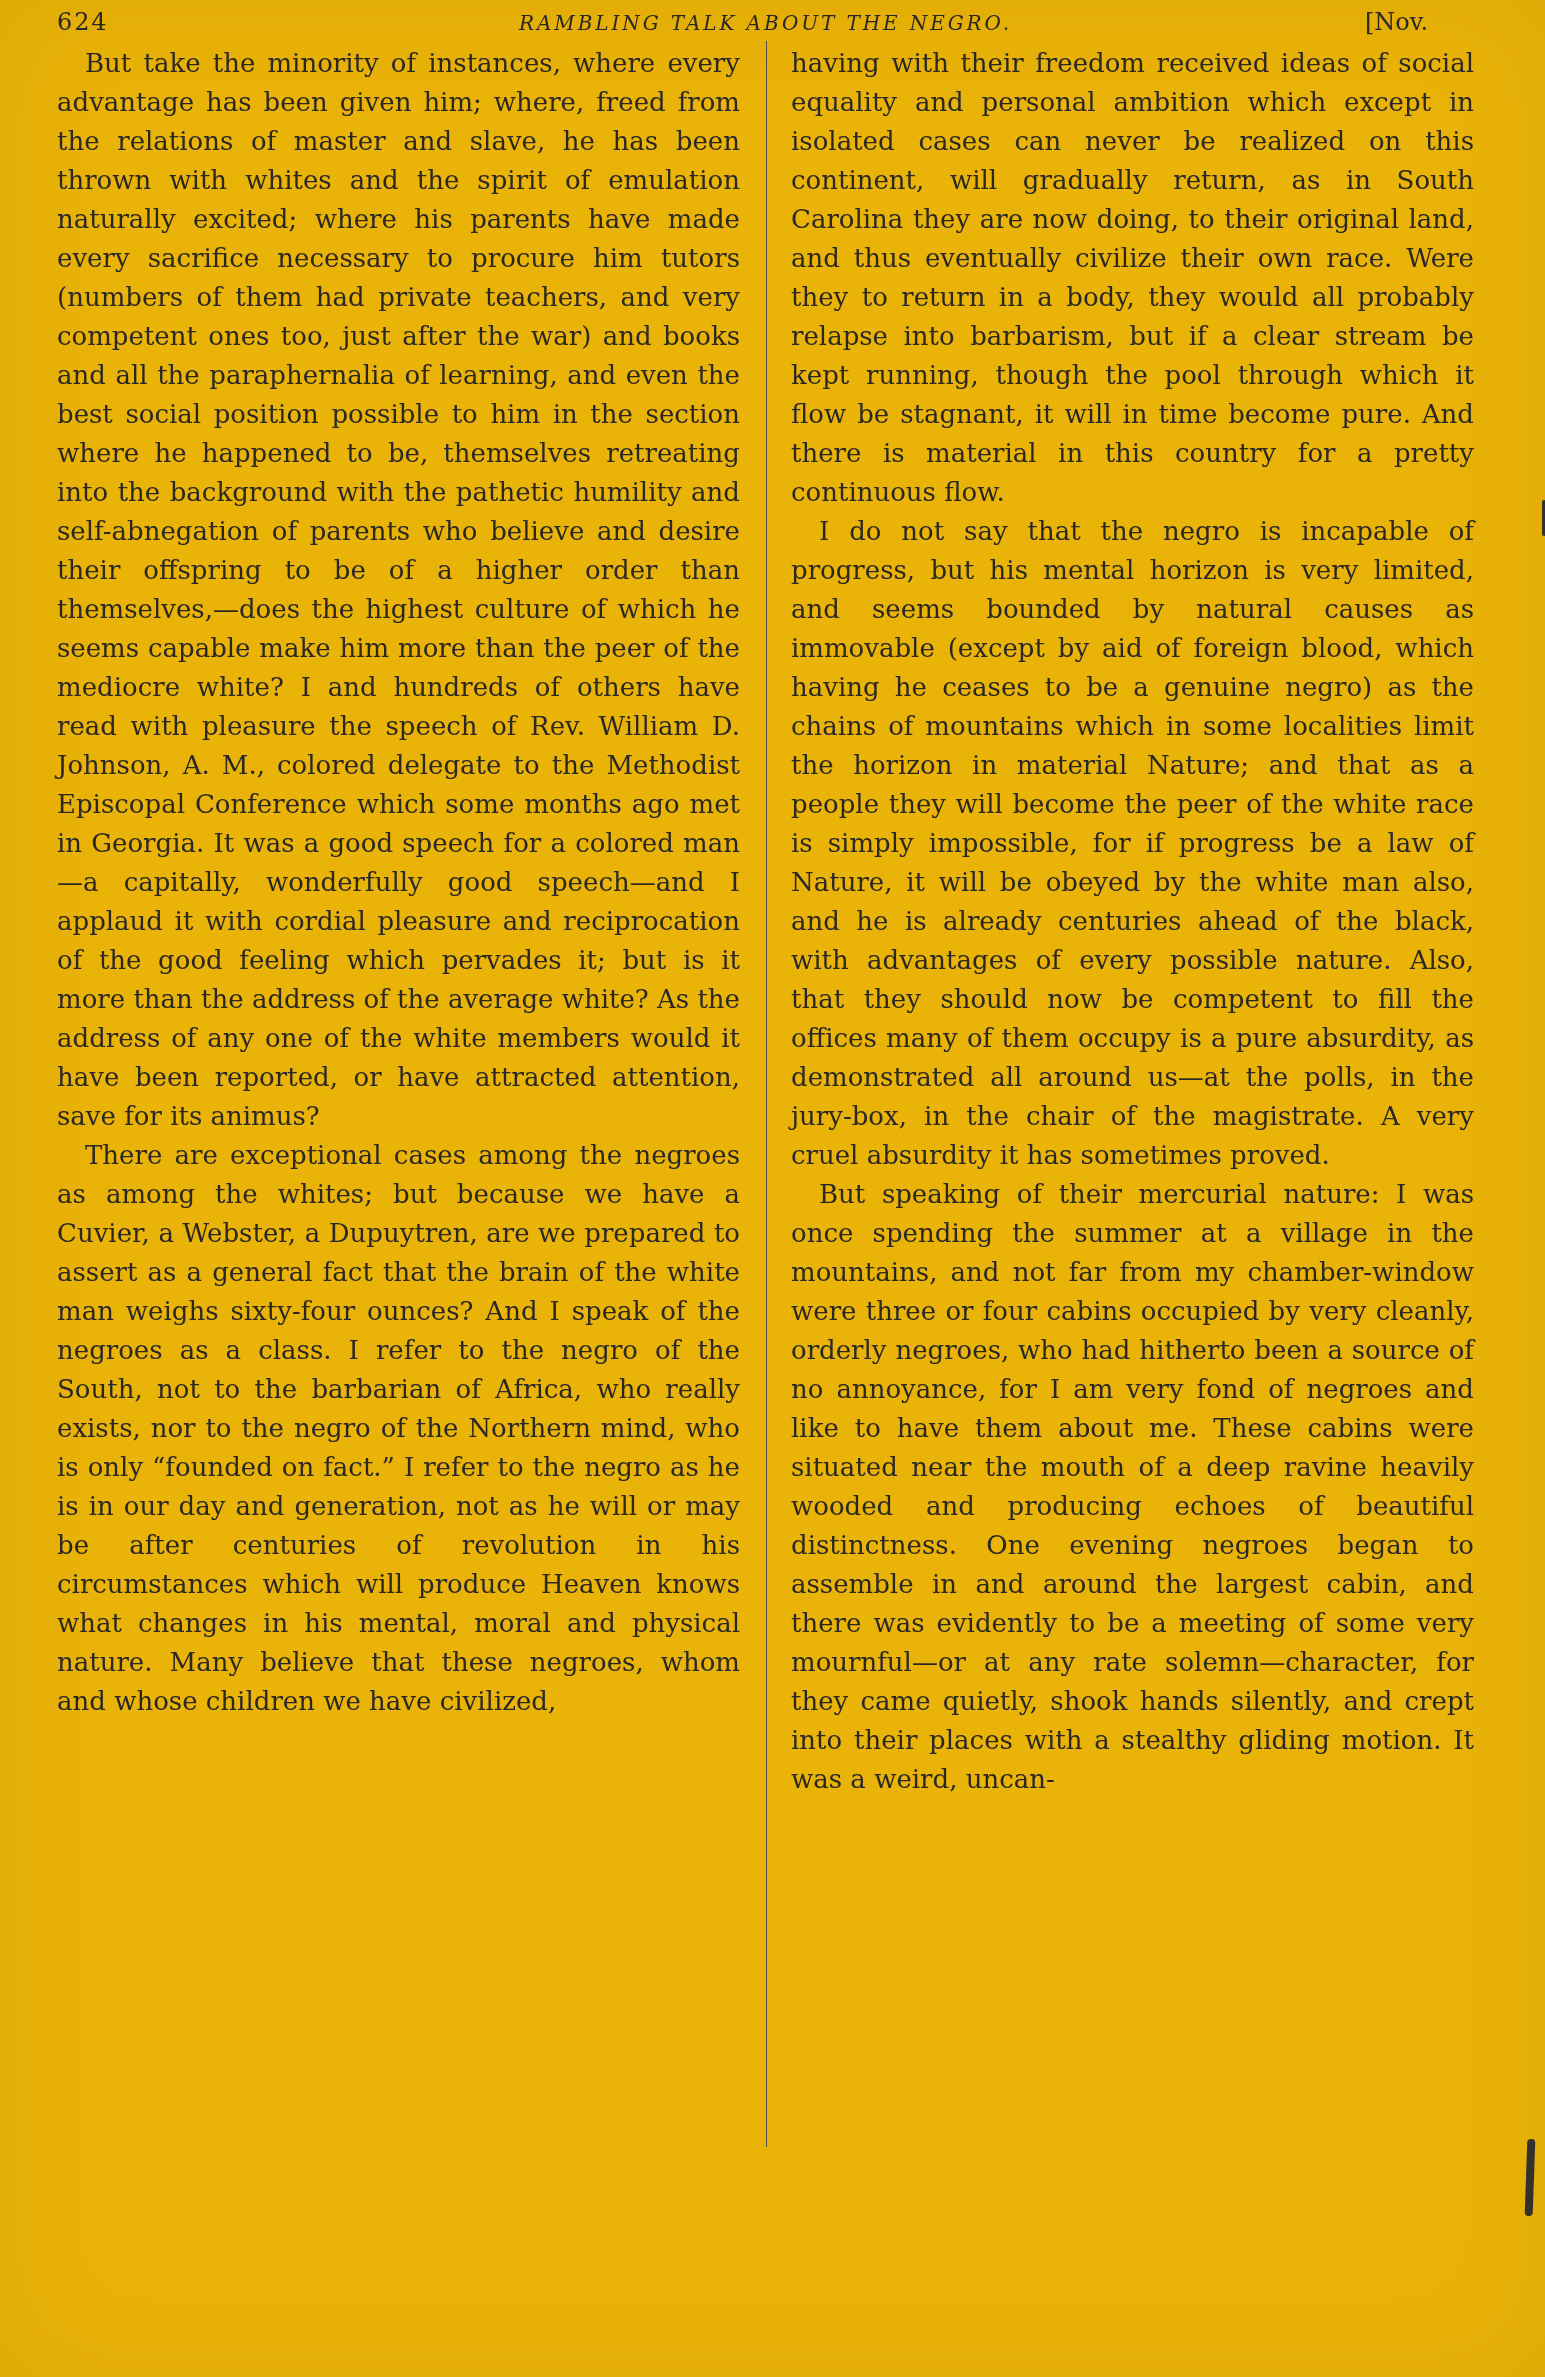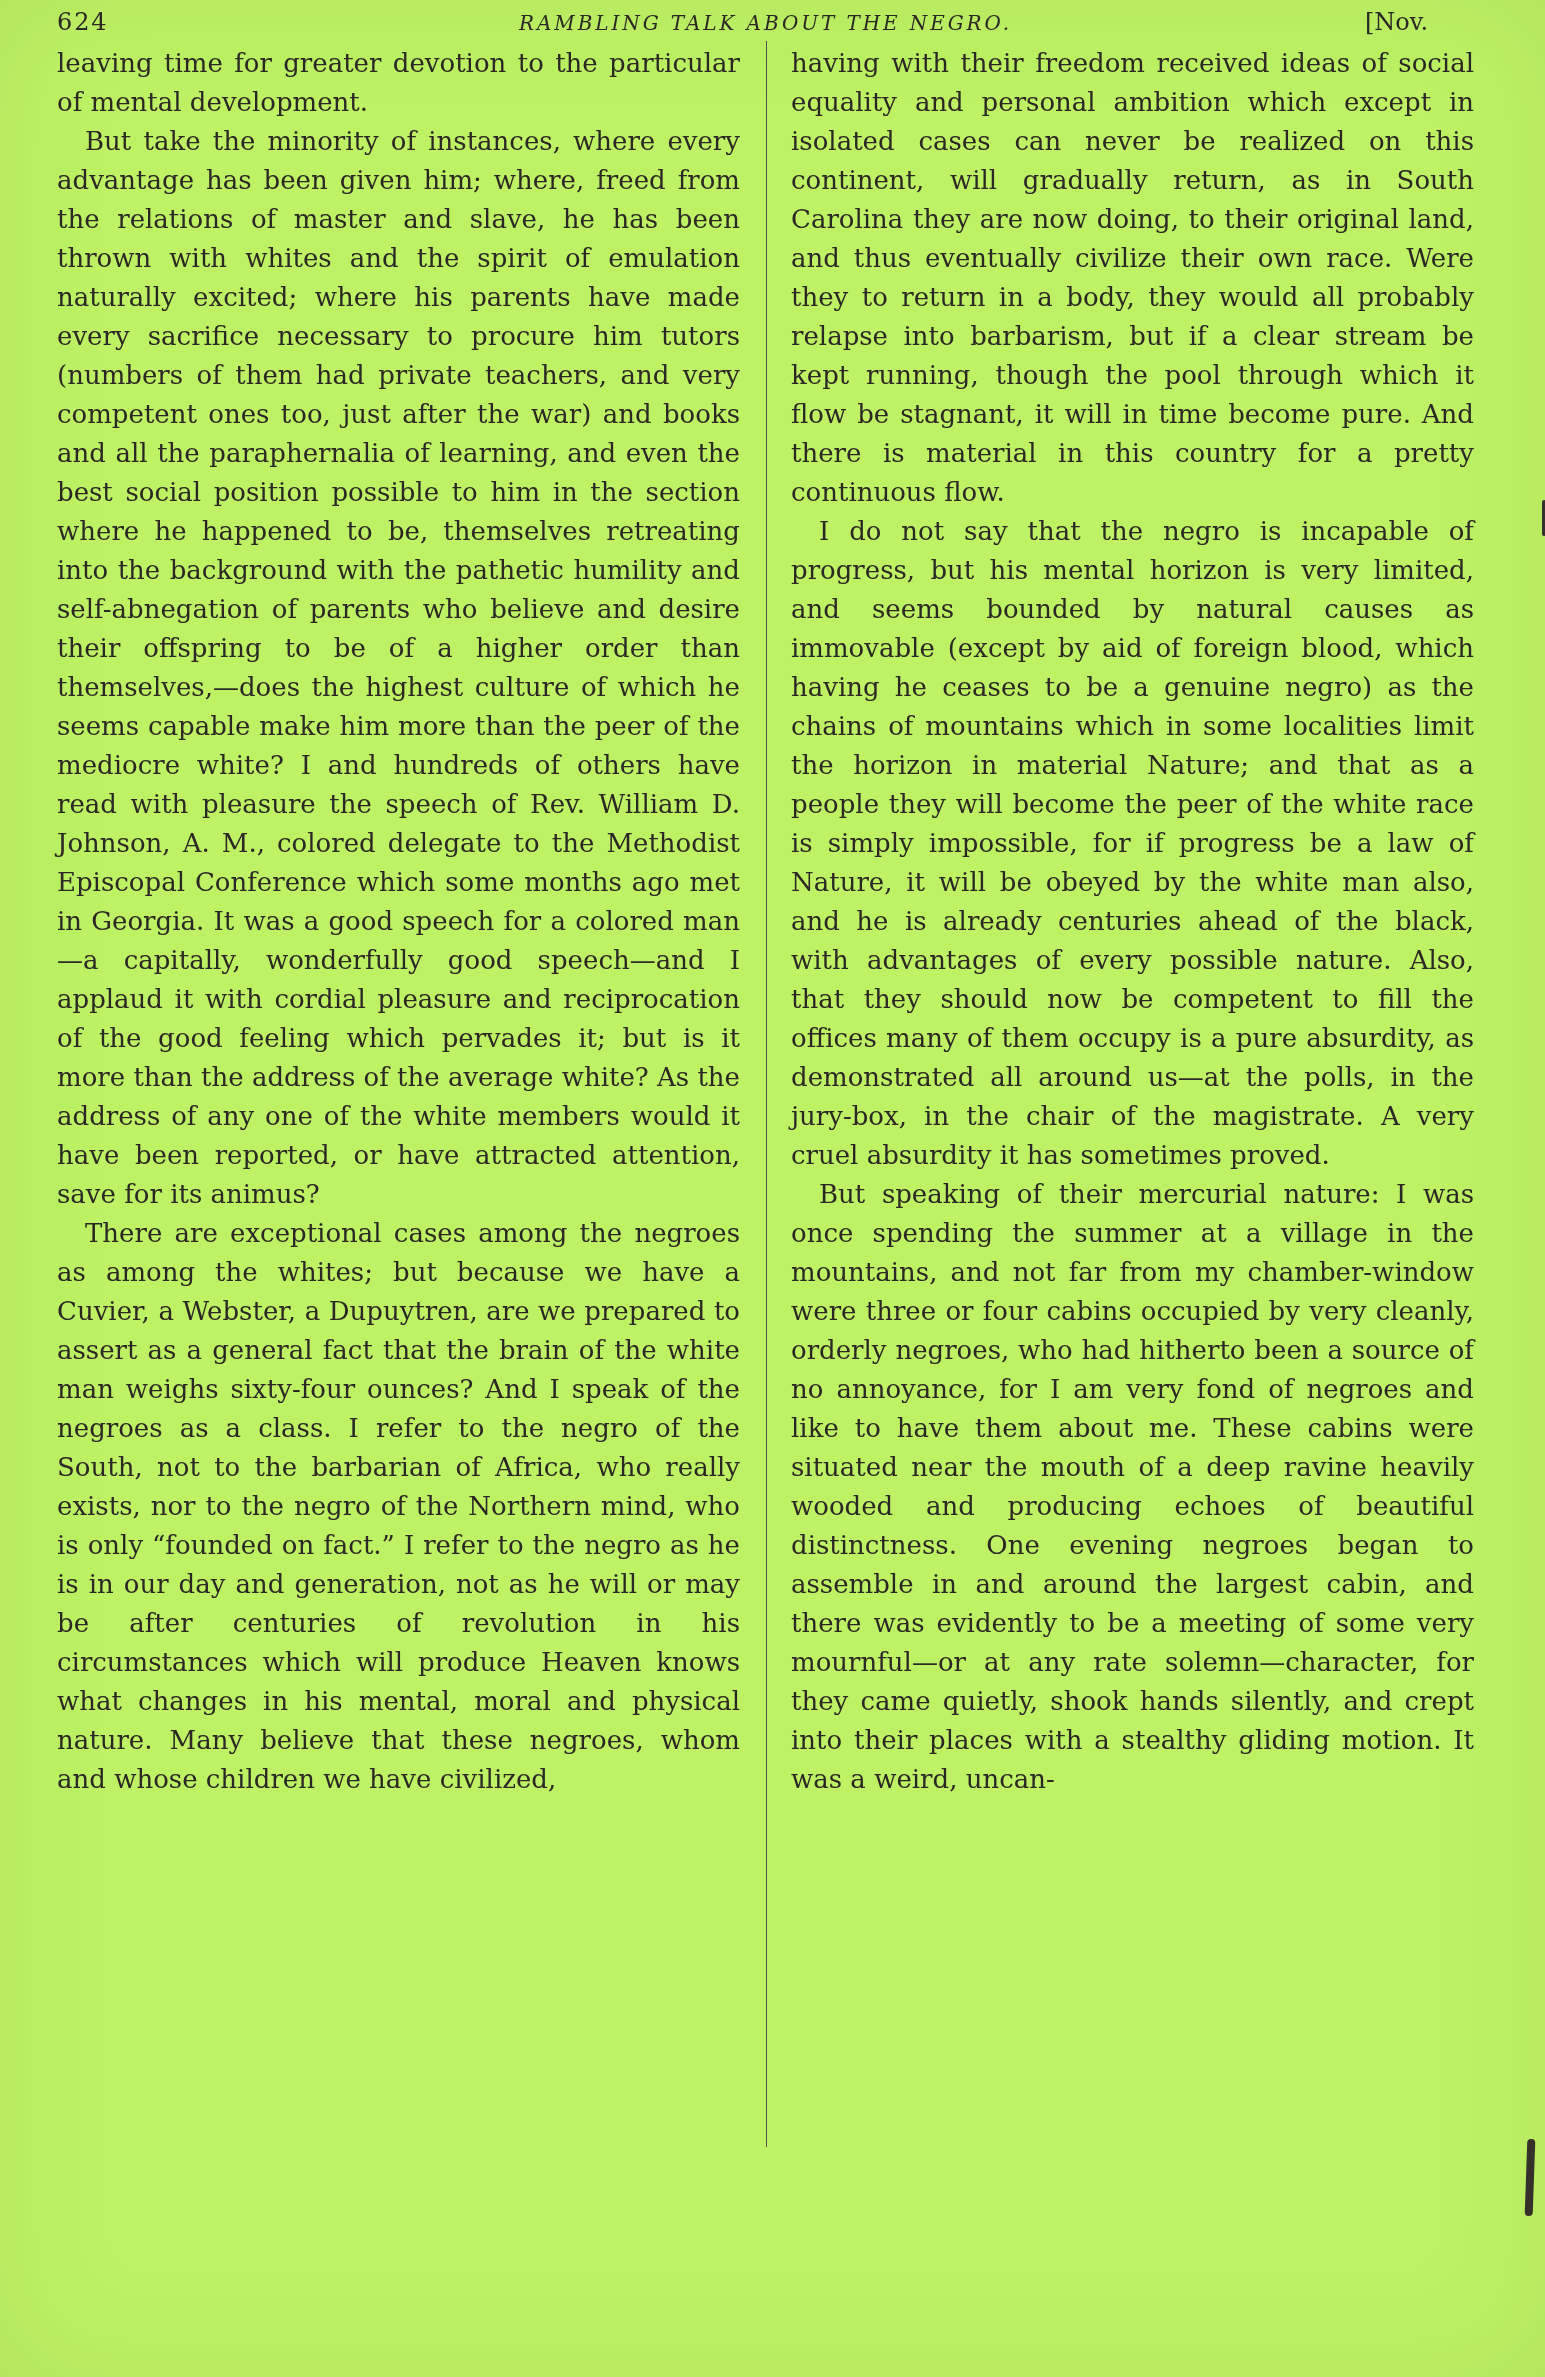--- a/index.html
+++ b/index.html
@@ -4,21 +4,21 @@
 <style>
   html, body {
     margin: 0;
     padding: 0;
     background: #d8d5cd;
   }
   .page {
     position: relative;
     width: 1546px;
     height: 2377px;
-    background: #bef264;
+    background: #eab308;
     box-shadow: inset 0 0 126px rgba(60,50,30,0.08);
     font-family: "DejaVu Serif", "Liberation Serif", serif;
     color: #2b2823;
     overflow: hidden;
   }
   .page-header {
     position: absolute;
     top: 7.7px;
     left: 57px;
     width: 1417px;
@@ -98,21 +98,20 @@
   <header class="page-header">
     <span class="page-number">624</span>
     <span class="running-title">RAMBLING TALK ABOUT THE NEGRO.</span>
     <span class="issue-label">[Nov.</span>
   </header>
 
   <div class="column-divider"></div>
 
   <main class="columns">
     <section class="col">
-        <p class="para">leaving time for greater devotion to the particular of mental development.</p>
         <p class="para indent">But take the minority of instances, where every advantage has been given him; where, freed from the relations of master and slave, he has been thrown with whites and the spirit of emulation naturally excited; where his parents have made every sacrifice necessary to procure him tutors (numbers of them had private teachers, and very competent ones too, just after the war) and books and all the paraphernalia of learning, and even the best social position possible to him in the section where he happened to be, themselves retreating into the background with the pathetic humility and self-abnegation of parents who believe and desire their offspring to be of a higher order than themselves,—does the highest culture of which he seems capable make him more than the peer of the mediocre white? I and hundreds of others have read with pleasure the speech of Rev. William D. Johnson, A. M., colored delegate to the Methodist Episcopal Conference which some months ago met in Georgia. It was a good speech for a colored man—a capitally, wonderfully good speech—and I applaud it with cordial pleasure and reciprocation of the good feeling which pervades it; but is it more than the address of the average white? As the address of any one of the white members would it have been reported, or have attracted attention, save for its animus?</p>
         <p class="para indent">There are exceptional cases among the negroes as among the whites; but because we have a Cuvier, a Webster, a Dupuytren, are we prepared to assert as a general fact that the brain of the white man weighs sixty-four ounces? And I speak of the negroes as a class. I refer to the negro of the South, not to the barbarian of Africa, who really exists, nor to the negro of the Northern mind, who is only “founded on fact.” I refer to the negro as he is in our day and generation, not as he will or may be after centuries of revolution in his circumstances which will produce Heaven knows what changes in his mental, moral and physical nature. Many believe that these negroes, whom and whose children we have civilized,</p>
       </section>
     <section class="col">
         <p class="para">having with their freedom received ideas of social equality and personal ambition which except in isolated cases can never be realized on this continent, will gradually return, as in South Carolina they are now doing, to their original land, and thus eventually civilize their own race. Were they to return in a body, they would all probably relapse into barbarism, but if a clear stream be kept running, though the pool through which it flow be stagnant, it will in time become pure. And there is material in this country for a pretty continuous flow.</p>
         <p class="para indent">I do not say that the negro is incapable of progress, but his mental horizon is very limited, and seems bounded by natural causes as immovable (except by aid of foreign blood, which having he ceases to be a genuine negro) as the chains of mountains which in some localities limit the horizon in material Nature; and that as a people they will become the peer of the white race is simply impossible, for if progress be a law of Nature, it will be obeyed by the white man also, and he is already centuries ahead of the black, with advantages of every possible nature. Also, that they should now be competent to fill the offices many of them occupy is a pure absurdity, as demonstrated all around us—at the polls, in the jury-box, in the chair of the magistrate. A very cruel absurdity it has sometimes proved.</p>
         <p class="para indent">But speaking of their mercurial nature: I was once spending the summer at a village in the mountains, and not far from my chamber-window were three or four cabins occupied by very cleanly, orderly negroes, who had hitherto been a source of no annoyance, for I am very fond of negroes and like to have them about me. These cabins were situated near the mouth of a deep ravine heavily wooded and producing echoes of beautiful distinctness. One evening negroes began to assemble in and around the largest cabin, and there was evidently to be a meeting of some very mournful—or at any rate solemn—character, for they came quietly, shook hands silently, and crept into their places with a stealthy gliding motion. It was a weird, uncan-</p>
       </section>
   </main>
 

